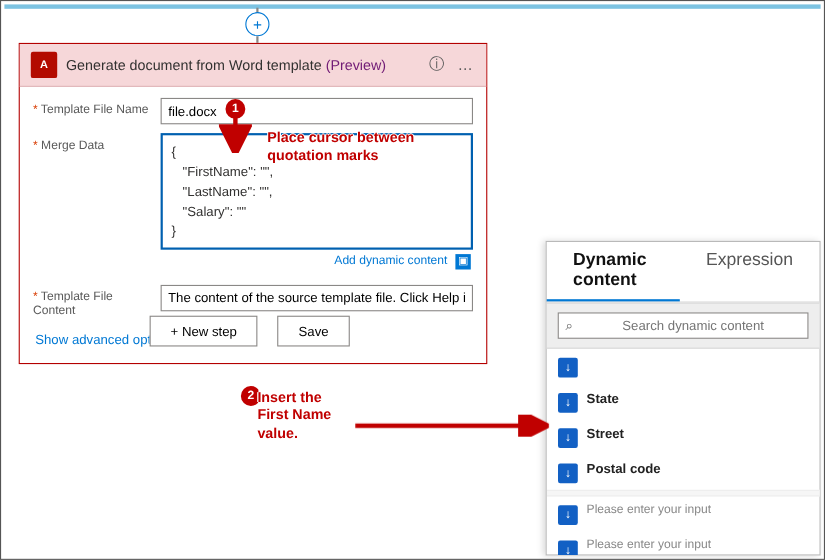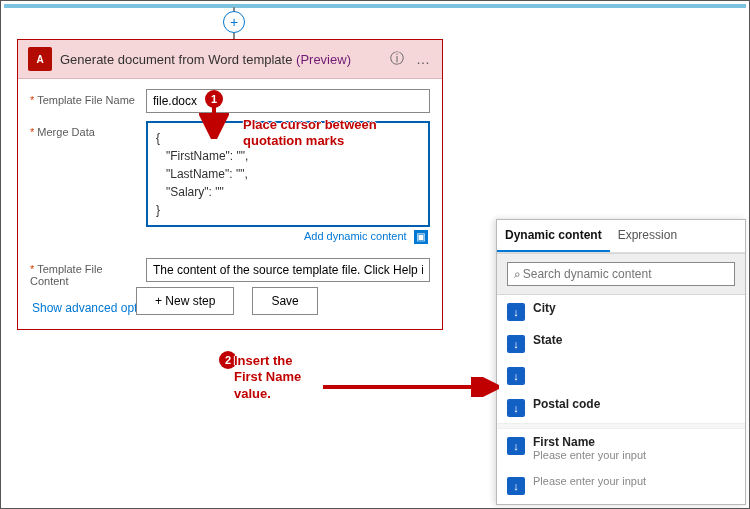--- a/index.html
+++ b/index.html
@@ -45,27 +45,27 @@
     cursor:pointer; }
   .adv { color:#0078d4; font-size:12px; padding:6px 2px 4px 2px; cursor:pointer;
     display:inline-flex; align-items:center; gap:4px; }
   .actions { position:absolute; top:286px; left:135px; display:flex; gap:18px; }
   .btn { border:1px solid #8a8886; background:#fff; padding:6px 18px; font-size:12px;
     cursor:pointer; }
   .panel { position:absolute; top:218px; right:3px; bottom:3px; width:250px;
     background:#fff; border:1px solid #b9b9b9; box-shadow:-2px 0 6px rgba(0,0,0,.15);
     display:flex; flex-direction:column; }
   .tabs { display:flex; border-bottom:1px solid #ddd; }
-  .tab { padding:8px 8px; font-size:12px; cursor:pointer; color:#555; }
+  .tab { padding:8px 24px; font-size:16px; cursor:pointer; color:#555; }
   .tab.active { font-weight:600; border-bottom:2px solid #0078d4; color:#111; }
   .search-wrap { padding:8px 10px; background:#eee; border-top:1px solid #d6d6d6;
     border-bottom:1px solid #d6d6d6; }
   .search { display:flex; align-items:center; border:1px solid #8a8886; background:#fff;
     padding:3px 6px; }
-  .search input { border:none; outline:none; flex:1; font-size:12px; }
+  .search input { border:none; outline:none; flex:1; font-size:12px;margin-left:43px; }
   .list { overflow-y:auto; flex:1; }
   .item { display:flex; align-items:flex-start; gap:8px; padding:6px 10px;
     cursor:pointer; }
   .item .ic { width:18px; height:18px; background:#1260c4; display:flex;
     align-items:center; justify-content:center; color:#fff; font-size:11px;
     border-radius:2px; flex-shrink:0; margin-top:2px; }
   .item .txt { flex:1; }
   .item .t1 { font-size:12px; font-weight:600; color:#222; line-height:1.2; }
   .item .t2 { font-size:11px; color:#888; line-height:1.2; }
   .sep { height:6px; background:#f6f6f6; border-top:1px solid #eee;
@@ -152,44 +152,43 @@
     </div>
     <div class="search-wrap">
       <div class="search">
         <span style="color:#666">⌕</span>
         <input placeholder="Search dynamic content" style="">
       </div>
     </div>
     <div class="list">
       <div class="item">
         <div class="ic">↓</div>
-        <div class="txt">
-            <div class="t1">City</div>
-          </div>
       </div>
       <div class="item">
         <div class="ic">↓</div>
         <div class="txt">
             <div class="t1">State</div>
           </div>
       </div>
       <div class="item">
         <div class="ic">↓</div>
+        <div class="txt">
+            <div class="t1">Street</div>
+          </div>
       </div>
       <div class="item">
         <div class="ic">↓</div>
         <div class="txt">
             <div class="t1">Postal code</div>
           </div>
       </div>
       <div class="sep"></div>
       <div class="item">
         <div class="ic">↓</div>
         <div class="txt">
-          <div class="t1">First Name</div>
           <div class="t2">Please enter your input</div>
         </div>
       </div>
       <div class="item">
         <div class="ic">↓</div>
         <div class="txt">
           <div class="t2">Please enter your input</div>
         </div>
       </div>
 

